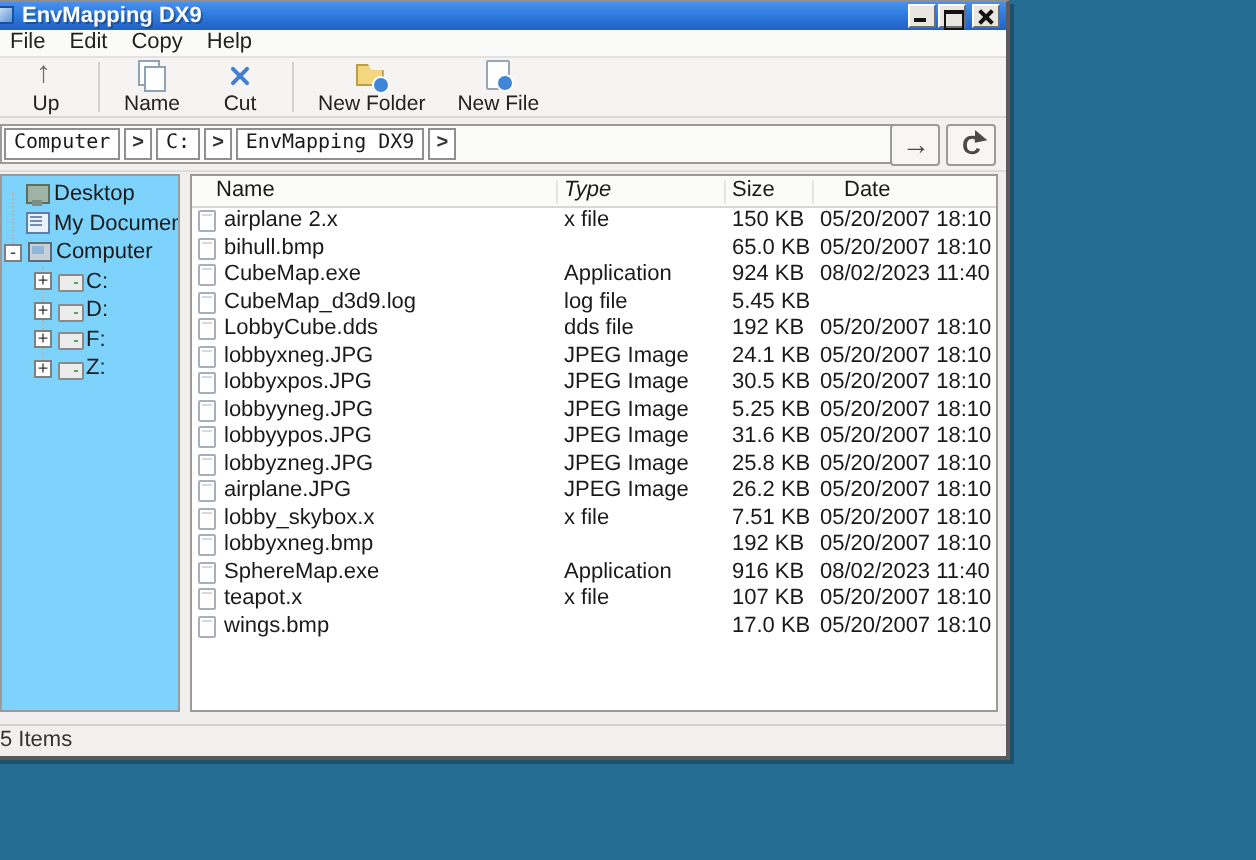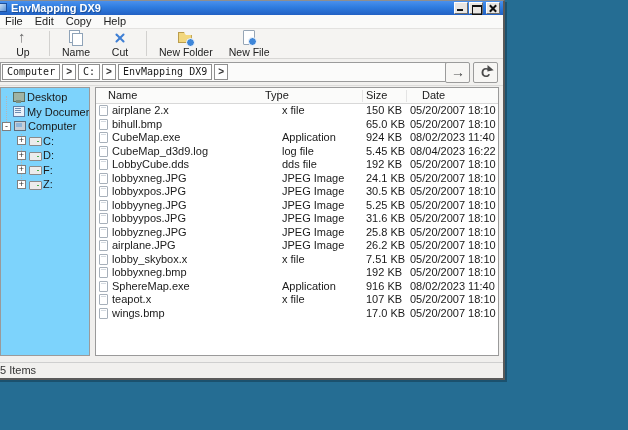--- a/index.html
+++ b/index.html
@@ -133,21 +133,21 @@
   .t-drive-icon::after { content:""; position:absolute; left:9px; top:6px; width:2px; height:1px; background:#4caf50; }
   .tree-line { position:absolute; border-left:1px dotted #b5b5b5; width:0; z-index:0; }
   .tree-line.root { left:5px; top:8px; height:32px; }
   .tree-line.drives { left:20px; top:46px; height:53px; }
 
   .list-panel { flex:1 1 auto; background:#fff; border:1px solid #9a9a9a; overflow:hidden;
     display:flex; flex-direction:column; }
   .list-header { height:16px; flex:0 0 16px; background:#fbfbfa; border-bottom:1px solid #d8d8d8;
     position:relative; }
   .hcell { position:absolute; top:0; line-height:15px; font-size:11px; color:#1a1a1a; cursor:default; }
-  .hcell.h0 { left:12px; } .hcell.h1 { left:169px; } .hcell.h2 { left:270px; } .hcell.h3 { left:326px; }
+  .hcell.h0 { left:12px; } .hcell.h1 { left:186px;font-style:italic; } .hcell.h2 { left:270px; } .hcell.h3 { left:326px; }
   .hsep { position:absolute; top:2px; height:12px; width:1px; background:#e4e4e4; }
   .file-row { position:relative; height:13.5px; cursor:default; }
   .cell { position:absolute; top:0; line-height:13.5px; font-size:11px; white-space:nowrap; color:#1a1a1a; }
   .cell.c0 { left:16px; } .cell.c1 { left:186px; } .cell.c2 { left:270px; } .cell.c3 { left:314px; }
   .file-icon { position:absolute; left:3px; top:1px; width:9px; height:11px;
     background:#fff; border:1px solid #a7b0ba; border-radius:1px; }
   .file-icon::before { content:""; position:absolute; left:1px; top:1px; width:5px; height:1px; background:#d4dae0; }
 
   
   .statusbar { height:16px; flex:0 0 16px; background:#f1f0ee; border-top:1px solid #cfcfcf;
@@ -284,21 +284,20 @@
             <span class="cell c0">CubeMap.exe</span>
             <span class="cell c1">Application</span>
             <span class="cell c2">924 KB</span>
             <span class="cell c3">08/02/2023 11:40</span>
           </div>
           <div class="file-row">
             <span class="file-icon"></span>
             <span class="cell c0">CubeMap_d3d9.log</span>
             <span class="cell c1">log file</span>
             <span class="cell c2">5.45 KB</span>
-            <span class="cell c3">08/04/2023 16:22</span>
           </div>
           <div class="file-row">
             <span class="file-icon"></span>
             <span class="cell c0">LobbyCube.dds</span>
             <span class="cell c1">dds file</span>
             <span class="cell c2">192 KB</span>
             <span class="cell c3">05/20/2007 18:10</span>
           </div>
           <div class="file-row">
             <span class="file-icon"></span>

